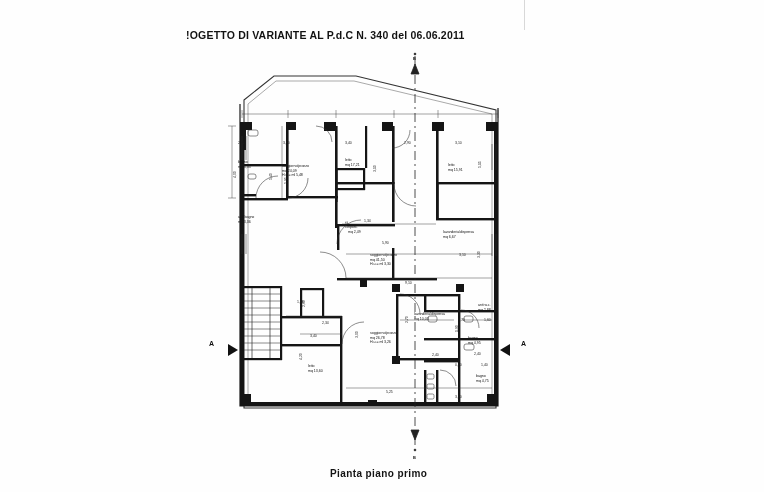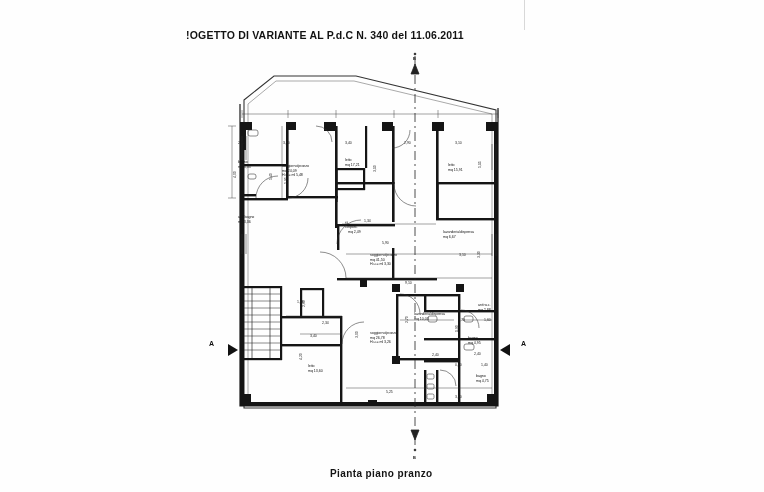--- a/index.html
+++ b/index.html
@@ -29,23 +29,23 @@
   .axlbl{position:absolute;font-size:4px;font-weight:bold;color:#111;
          transform-origin:50% 50%;}
 </style>
 </head>
 <body>
 
 <div id="sheet">
 
   <div class="scan-edge" style="left:524px;top:0px;width:1px;height:30px;"></div>
 
-  <div class="title">!OGETTO DI VARIANTE AL P.d.C N. 340  del 11.06.2011</div>
-
-  <div class="caption">Pianta piano pranzo</div>
+  <div class="title">!OGETTO DI VARIANTE AL P.d.C N. 340  del 06.06.2011</div>
+
+  <div class="caption">Pianta piano primo</div>
 
   <div id="plan">
   <svg width="340" height="412" viewBox="0 0 340 412" xmlns="http://www.w3.org/2000/svg">
     <g fill="none" stroke="#1a1a1a" stroke-width="0.9">
 
       <path d="M 48 52 L 78 28 L 160 28 L 300 62 L 300 360 L 48 360 Z" stroke="#333" stroke-width="1.1" fill="none"></path>
       <path d="M 52 56 L 80 33 L 158 33 L 296 66 L 296 356 L 52 356 Z" stroke="#555" stroke-width="0.5" fill="none"></path>
 
       <path d="M 44 56 L 44 358 L 302 358 L 302 60" stroke="#1a1a1a" stroke-width="1.2" fill="none"></path>
     </g>

